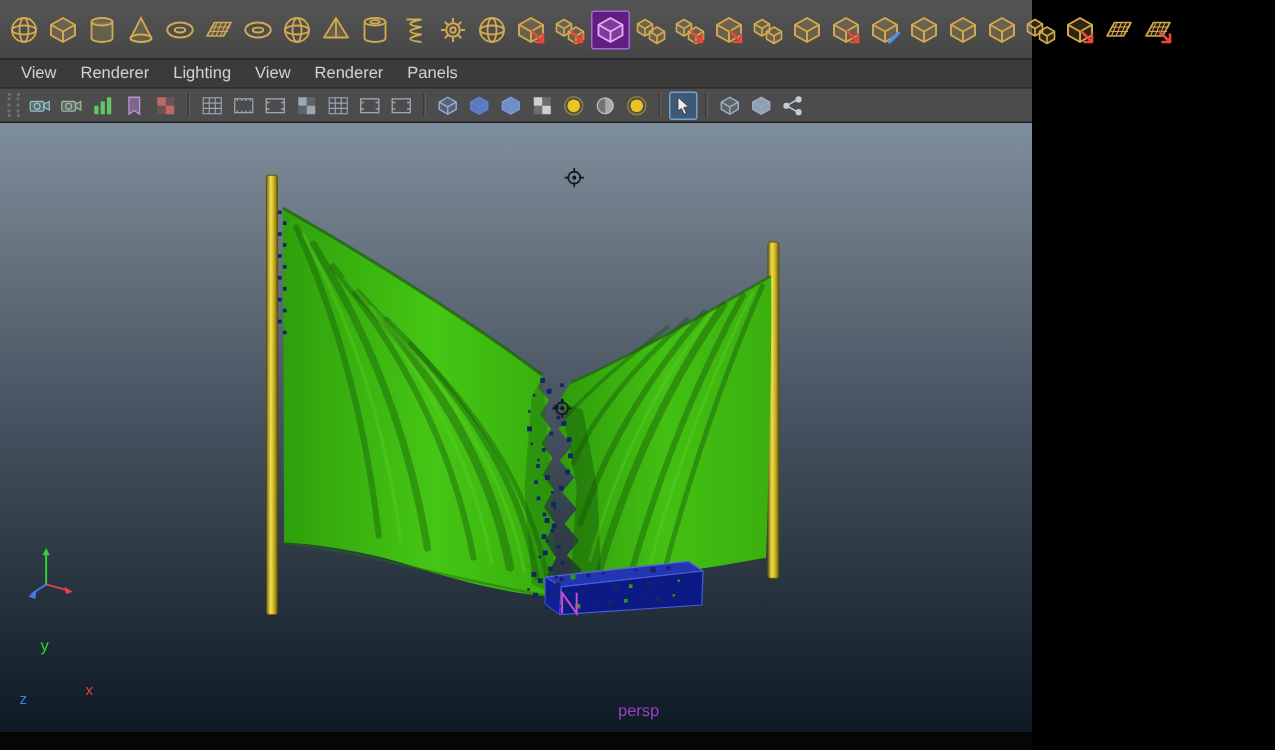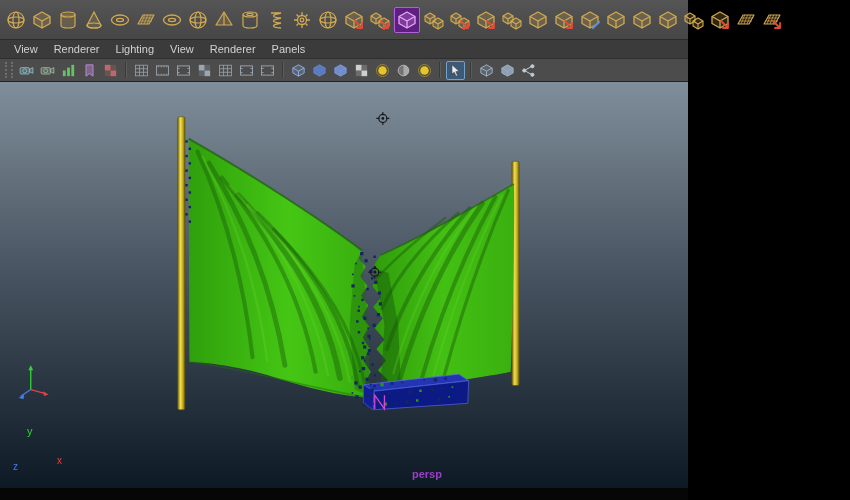--- a/index.html
+++ b/index.html
@@ -34,21 +34,21 @@
   .grip { width:8px; height:16px; margin:0 2px;
           border-left:2px dotted #6e6e6e; border-right:2px dotted #6e6e6e; }
 
   
   .viewport { position:relative; height:406px;
       background:linear-gradient(180deg,
         var(--background-top,#7f8e9c) 0%, #66737f 22%, #4a5663 45%,
         #2c3844 72%, var(--background-bottom,#0d1a26) 100%); }
   .scene { position:absolute; inset:0; }
   .hud-label { position:absolute; font-size:11px; line-height:11px; }
-  .persp-label  { left:412px; top:387px; color:#9b3fc6;font-weight:bold; }
+  .persp-label  { left:412px; top:387px; color:#9b3fc6; }
   .axis-y-label { left:27px;  top:344px; color:#35d435; }
   .axis-x-label { left:57px;  top:373px; color:#e04444; font-size:10px; }
   .axis-z-label { left:13px;  top:379px; color:#4878e8; font-size:10px; }
 
   .bottom-bar { height:12px; background:#060606; }
 </style>
 </head>
 <body>
 
 <svg width="0" height="0" style="position:absolute">

